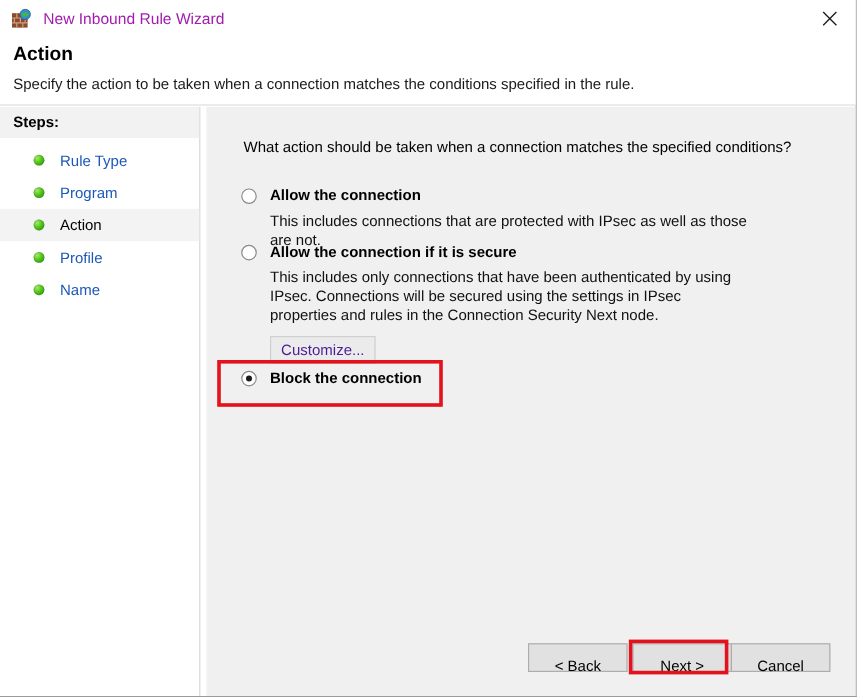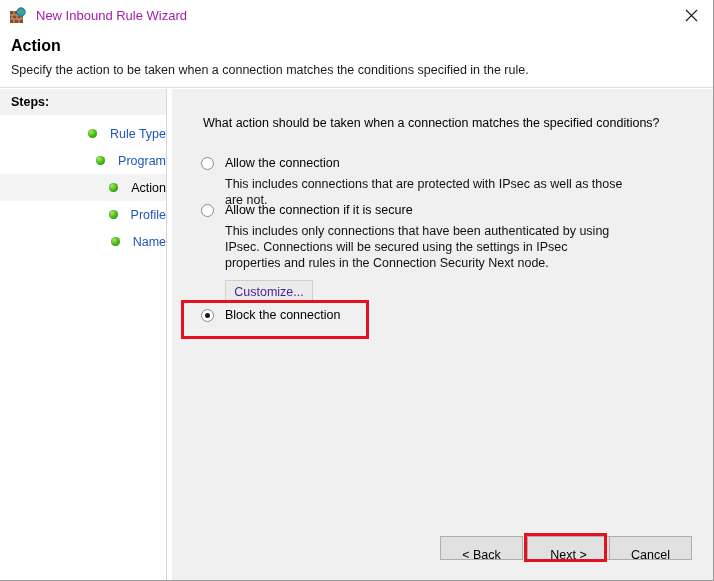--- a/index.html
+++ b/index.html
@@ -94,23 +94,22 @@
   .steps-head span {
     font-size: 12.5px;
     font-weight: bold;
     color: #000000;
   }
   .steps-list { padding-top: 5px; }
   .step-row {
     height: 27px;
     display: flex;
     align-items: center;
-    padding-left: 12px;
-    cursor: default;
-    justify-content: flex-end;
+    padding-left: 28px;
+    cursor: default;
   }
   .step-row.current { background: #f3f3f3; }
   .bullet {
     width: 9px; height: 9px;
     border-radius: 50%;
     margin-right: 13px;
     flex: 0 0 auto;
     background: radial-gradient(circle at 33% 30%, #a8e86a 0%, #4fc41a 45%, #1f8a07 100%);
     box-shadow: inset 0 0 1px rgba(0,0,0,.35);
   }
@@ -158,21 +157,21 @@
   .radio.checked::after {
     content: "";
     position: absolute;
     left: 3px; top: 3px;
     width: 5px; height: 5px;
     border-radius: 50%;
     background: #1a1a1a;
   }
   .opt-title {
     font-size: 12.5px;
-    font-weight: normal;
+    font-weight: bold;
     color: #000000;
     line-height: 15px;
   }
   .opt-desc {
     margin-left: 24px;
     margin-top: 5px;
     font-size: 12.5px;
     color: #111111;
     line-height: 16px;
     max-width: 400px;

